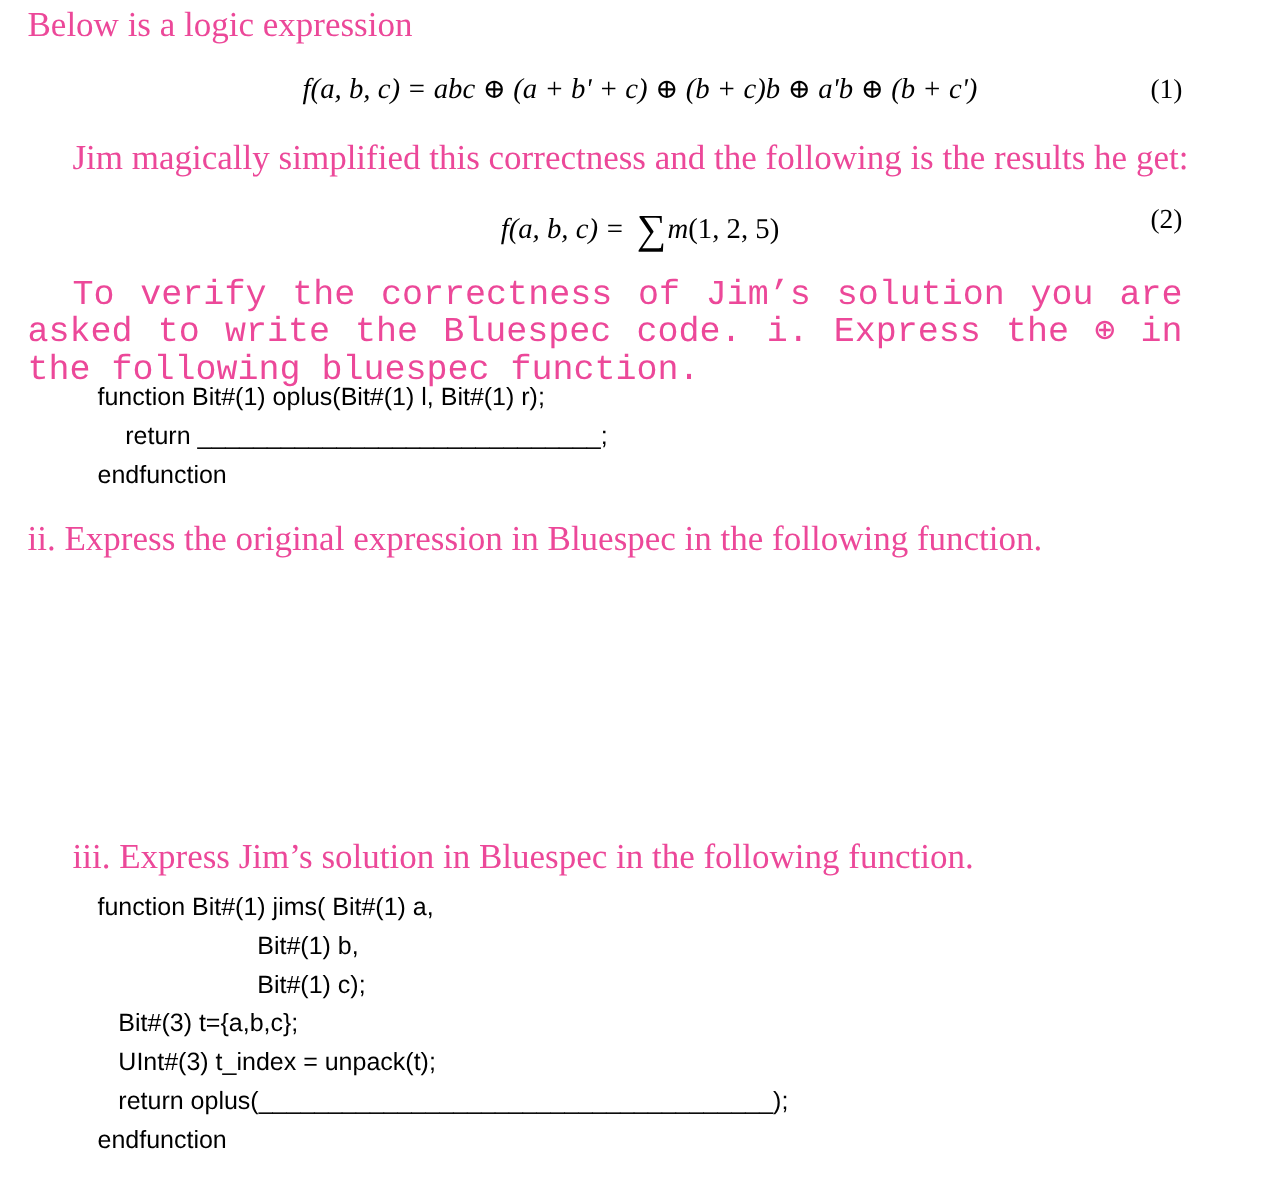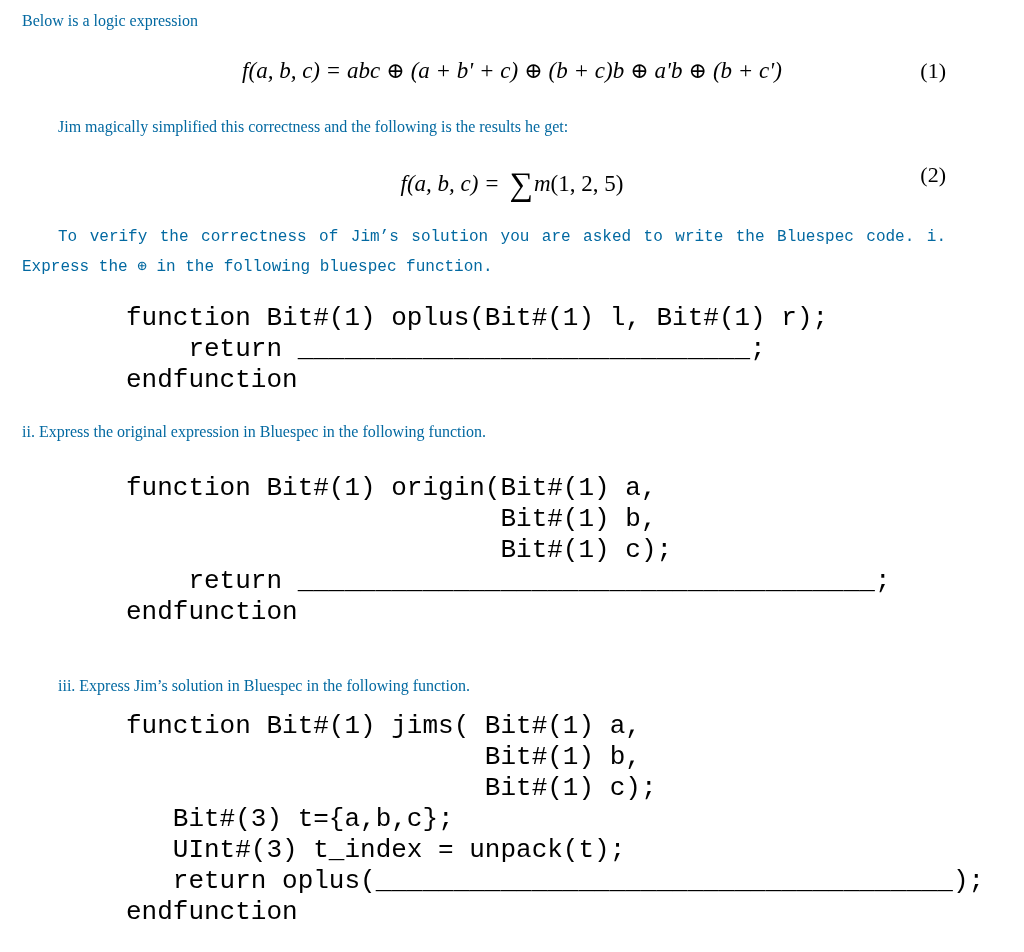--- a/index.html
+++ b/index.html
@@ -20,23 +20,23 @@
   .page {
     position: relative;
     width: 1024px;
     height: 952px;
   }
 
   
   .prose {
     position: absolute;
     font-family: "Liberation Serif", "DejaVu Serif", serif;
-    font-size: 16px;
+    font-size: 28px;
     line-height: 30px;
-    color: #0369a1;
+    color: #ec4899;
     white-space: pre-wrap;
   }
 
   .prose-justify {
     text-align: justify;
     text-align-last: left;
     font-family: Liberation Mono, monospace;
   }
 
   
@@ -77,27 +77,26 @@
     font-size: 33px;
     display: inline-block;
     position: relative;
     top: 4px;
     padding: 0 1px 0 4px;
   }
 
   
   .code {
     position: absolute;
-    font-family: Liberation Mono, monospace;
-    font-size: 26px;
+    font-family: Liberation Sans, sans-serif;
+    font-size: 20px;
     line-height: 31px;
     letter-spacing: 0px;
     white-space: pre;
     color: #000;
-    margin-left: 48px;
   }
 </style>
 </head>
 <body>
 
 <div class="page">
 
   <div class="prose" style="left:22px; top:6px; width:600px;">Below is a logic expression</div>
 
   <div class="eqrow" style="top:58px;">
@@ -117,25 +116,20 @@
   </div>
 
   <div class="prose prose-justify" style="left:22px; top:222px; width:924px; text-indent:36px;">To verify the correctness of Jim’s solution you are asked to write the Bluespec code. i. Express the ⊕ in the following bluespec function.</div>
 
   <div class="code" style="left:78px; top:303px;"><span>function Bit#(1) oplus(Bit#(1) l, Bit#(1) r);</span>
 <span>    return _____________________________;</span>
 <span>endfunction</span></div>
 
   <div class="prose" style="left:22px; top:417px; width:920px;">ii. Express the original expression in Bluespec in the following function.</div>
 
-  <div class="code" style="left:78px; top:473px;"><span>function Bit#(1) origin(Bit#(1) a,</span>
-<span>                        Bit#(1) b,</span>
-<span>                        Bit#(1) c);</span>
-<span>    return _____________________________________;</span>
-<span>endfunction</span></div>
 
   <div class="prose" style="left:58px; top:655px; width:920px;margin-top:16px;">iii. Express Jim’s solution in Bluespec in the following function.</div>
 
   <div class="code" style="left:78px; top:711px;"><span>function Bit#(1) jims( Bit#(1) a,</span>
 <span>                       Bit#(1) b,</span>
 <span>                       Bit#(1) c);</span>
 <span>   Bit#(3) t={a,b,c};</span>
 <span>   UInt#(3) t_index = unpack(t);</span>
 <span>   return oplus(_____________________________________);</span>
 <span>endfunction</span></div>

